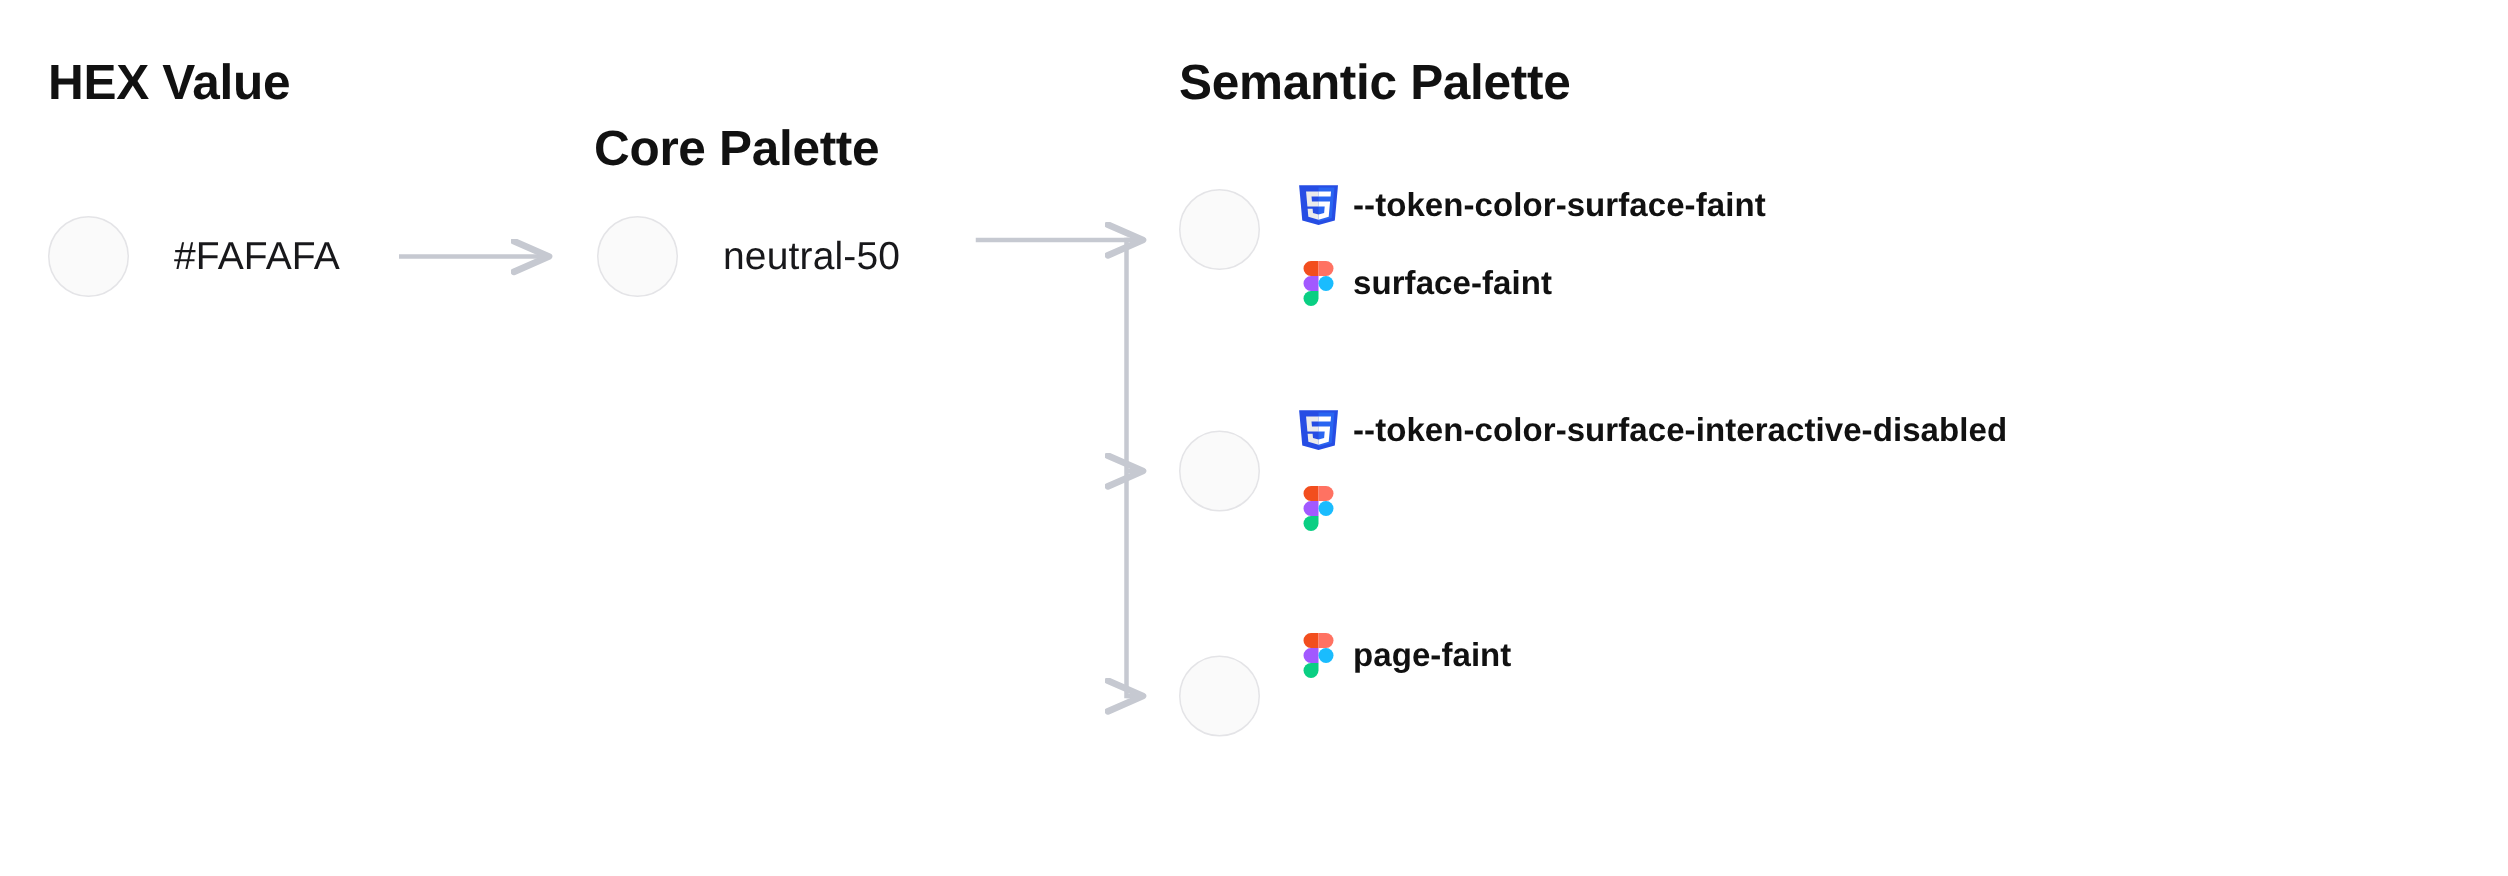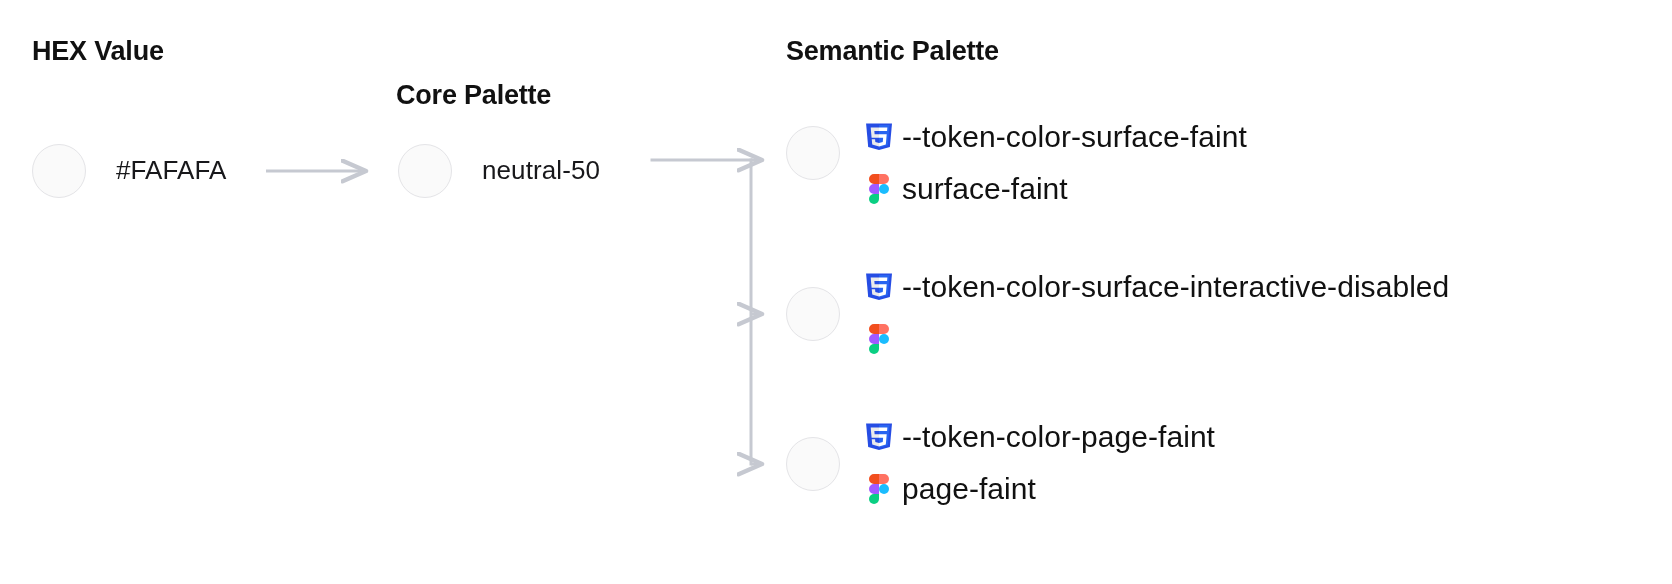--- a/index.html
+++ b/index.html
@@ -17,21 +17,21 @@
     position: relative;
     width: 1672px;
     height: 584px;
     overflow: hidden;
     background: #FFFFFF;
   }
 
   
   .col-heading {
     position: absolute;
-    font-size: 27px;
+    font-size: 33px;
     font-weight: 700;
     color: #111111;
     letter-spacing: -0.2px;
     white-space: nowrap;
     text-align: right;
   }
   #heading-hex       { left: 32px;  top: 36px; }
   #heading-core      { left: 396px; top: 36px; margin-top: 44px; }
   #heading-semantic  { left: 786px; top: 36px; }
 
@@ -94,22 +94,22 @@
 
   .token-icon {
     flex: 0 0 auto;
     width: 26px;
     height: 30px;
     display: block;
   }
   .token-icon.figma { width: 26px; height: 30px; }
 
   .token-text {
-    font-size: 30px;
-    font-weight: 400;
+    font-size: 22px;
+    font-weight: 700;
     color: #111111;
     white-space: nowrap;
     letter-spacing: 0.05px;
     line-height: 30px;
   }
 </style>
 </head>
 <body style="background: rgb(255, 255, 255);">
 
 <div class="canvas">
@@ -197,31 +197,20 @@
         <path fill="#A259FF" d="M0,28.5 A9.5,9.5 0 0 1 9.5,19 H19 v19 H9.5 A9.5,9.5 0 0 1 0,28.5 z"></path>
         <path fill="#F24E1E" d="M0,9.5 A9.5,9.5 0 0 1 9.5,0 H19 v19 H9.5 A9.5,9.5 0 0 1 0,9.5 z"></path>
         <path fill="#FF7262" d="M19,0 h9.5 a9.5,9.5 0 0 1 0,19 H19 z"></path>
         <path fill="#1ABCFE" d="M38,28.5 A9.5,9.5 0 1 1 19,28.5 a9.5,9.5 0 0 1 19,0 z"></path>
       </svg>
     </div>
   </div>
 
   <div class="token-group" id="group-2">
     <div class="token-row">
-      <svg class="token-icon" viewBox="0 0 124 141" xmlns="http://www.w3.org/2000/svg">
-        <path fill="#264DE4" d="M10.4,118.2 L0.4,6 L124,6 L113.9,118.2 L62.1,132.6 z"></path>
-        <path fill="#2965F1" d="M62.2,121.6 L104.1,110 L112.7,13.4 L62.2,13.4 z"></path>
-        <path fill="#EBEBEB" d="M62.2,57.8 L41.2,57.8 L39.8,41.5 L62.2,41.5 L62.2,25.6 L22.4,25.6 L22.8,30.1 L26.7,74 L62.2,74 z"></path>
-        <path fill="#EBEBEB" d="M62.1,99.1 L62.1,99.1 L44.5,94.3 L43.3,81.1 L33.3,81.1 L27.4,81.1 L29.7,106.6 L62,115.6 L62.1,115.6 z"></path>
-        <path fill="#FFFFFF" d="M62.1,57.8 L62.1,74 L81.7,74 L79.9,94.3 L62.1,99.1 L62.1,115.6 L94.5,106.6 L94.7,104 L98.4,62.4 L98.8,57.8 L94.2,57.8 z"></path>
-        <path fill="#FFFFFF" d="M62.1,25.6 L62.1,35.5 L62.1,41.4 L62.1,41.5 L100.5,41.5 L100.5,41.5 L100.5,41.5 L100.8,38 L101.5,30.1 L101.9,25.6 z"></path>
-      </svg>
-      <span class="token-text">--token-color-page-faint</span>
-    </div>
-    <div class="token-row">
       <svg class="token-icon figma" viewBox="0 0 38 57" xmlns="http://www.w3.org/2000/svg">
         <path fill="#0ACF83" d="M9.5,57 a9.5,9.5 0 0 0 9.5,-9.5 V38 H9.5 a9.5,9.5 0 0 0 0,19 z"></path>
         <path fill="#A259FF" d="M0,28.5 A9.5,9.5 0 0 1 9.5,19 H19 v19 H9.5 A9.5,9.5 0 0 1 0,28.5 z"></path>
         <path fill="#F24E1E" d="M0,9.5 A9.5,9.5 0 0 1 9.5,0 H19 v19 H9.5 A9.5,9.5 0 0 1 0,9.5 z"></path>
         <path fill="#FF7262" d="M19,0 h9.5 a9.5,9.5 0 0 1 0,19 H19 z"></path>
         <path fill="#1ABCFE" d="M38,28.5 A9.5,9.5 0 1 1 19,28.5 a9.5,9.5 0 0 1 19,0 z"></path>
       </svg>
       <span class="token-text">page-faint</span>
     </div>
   </div>

